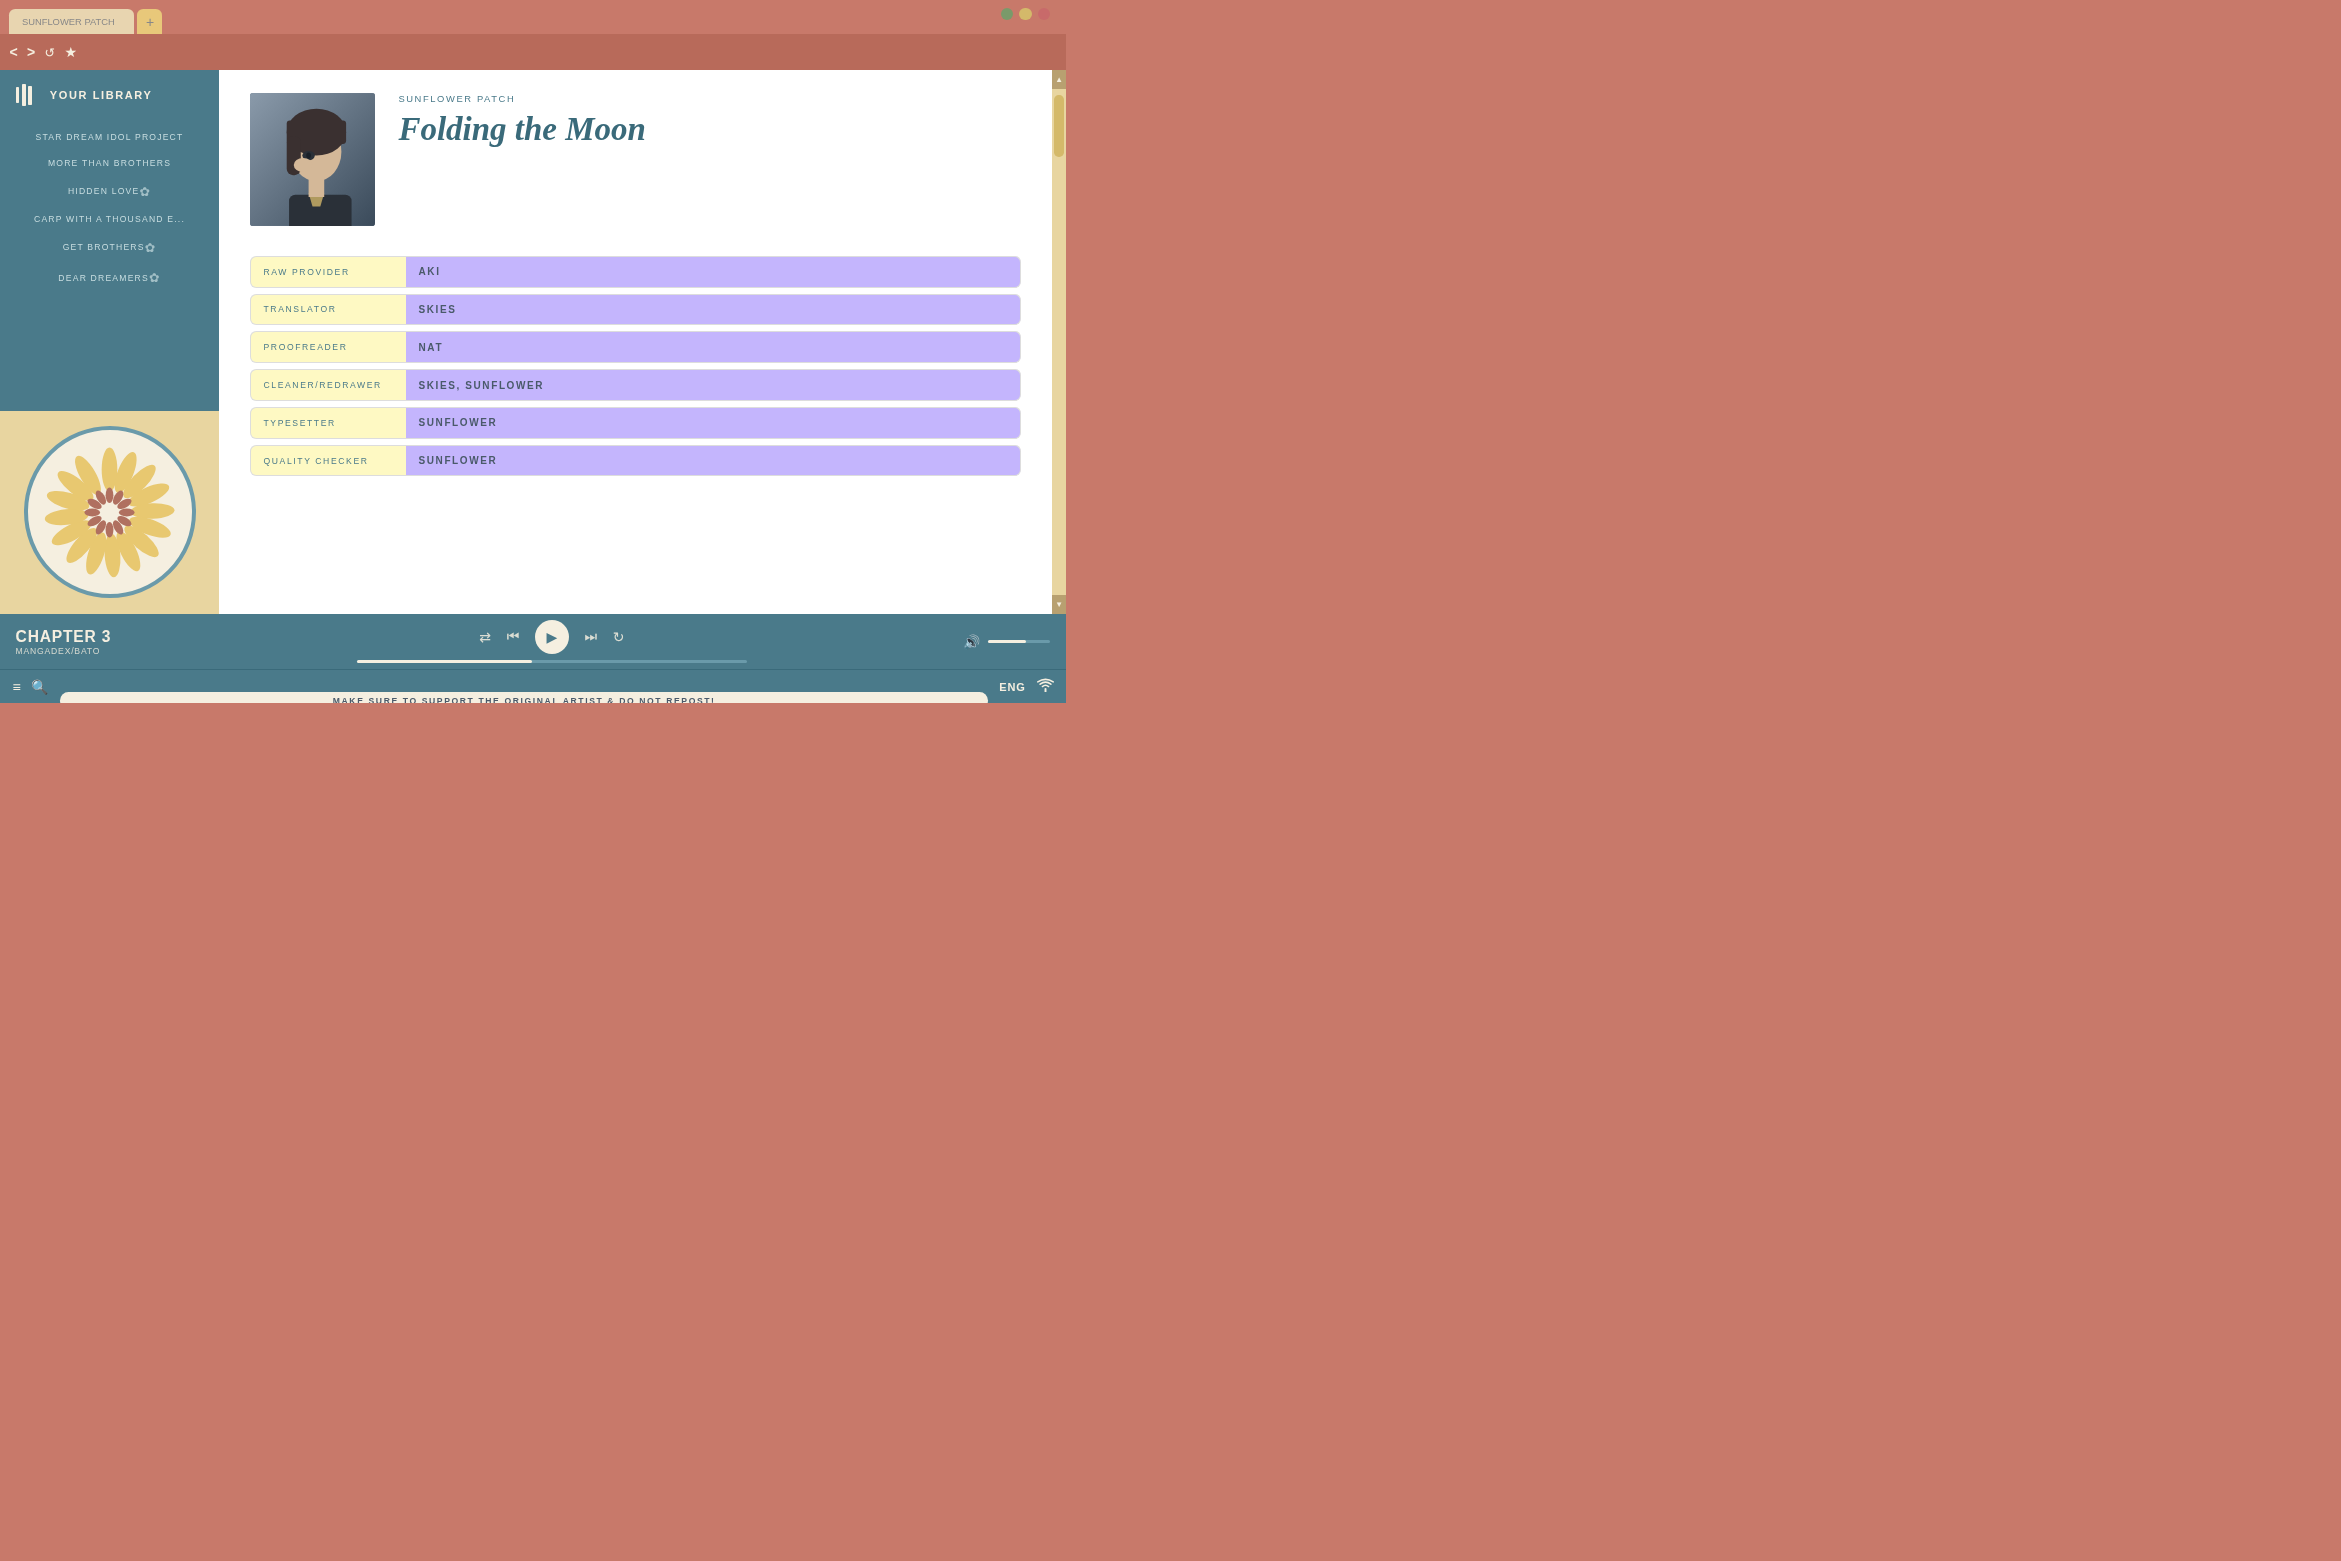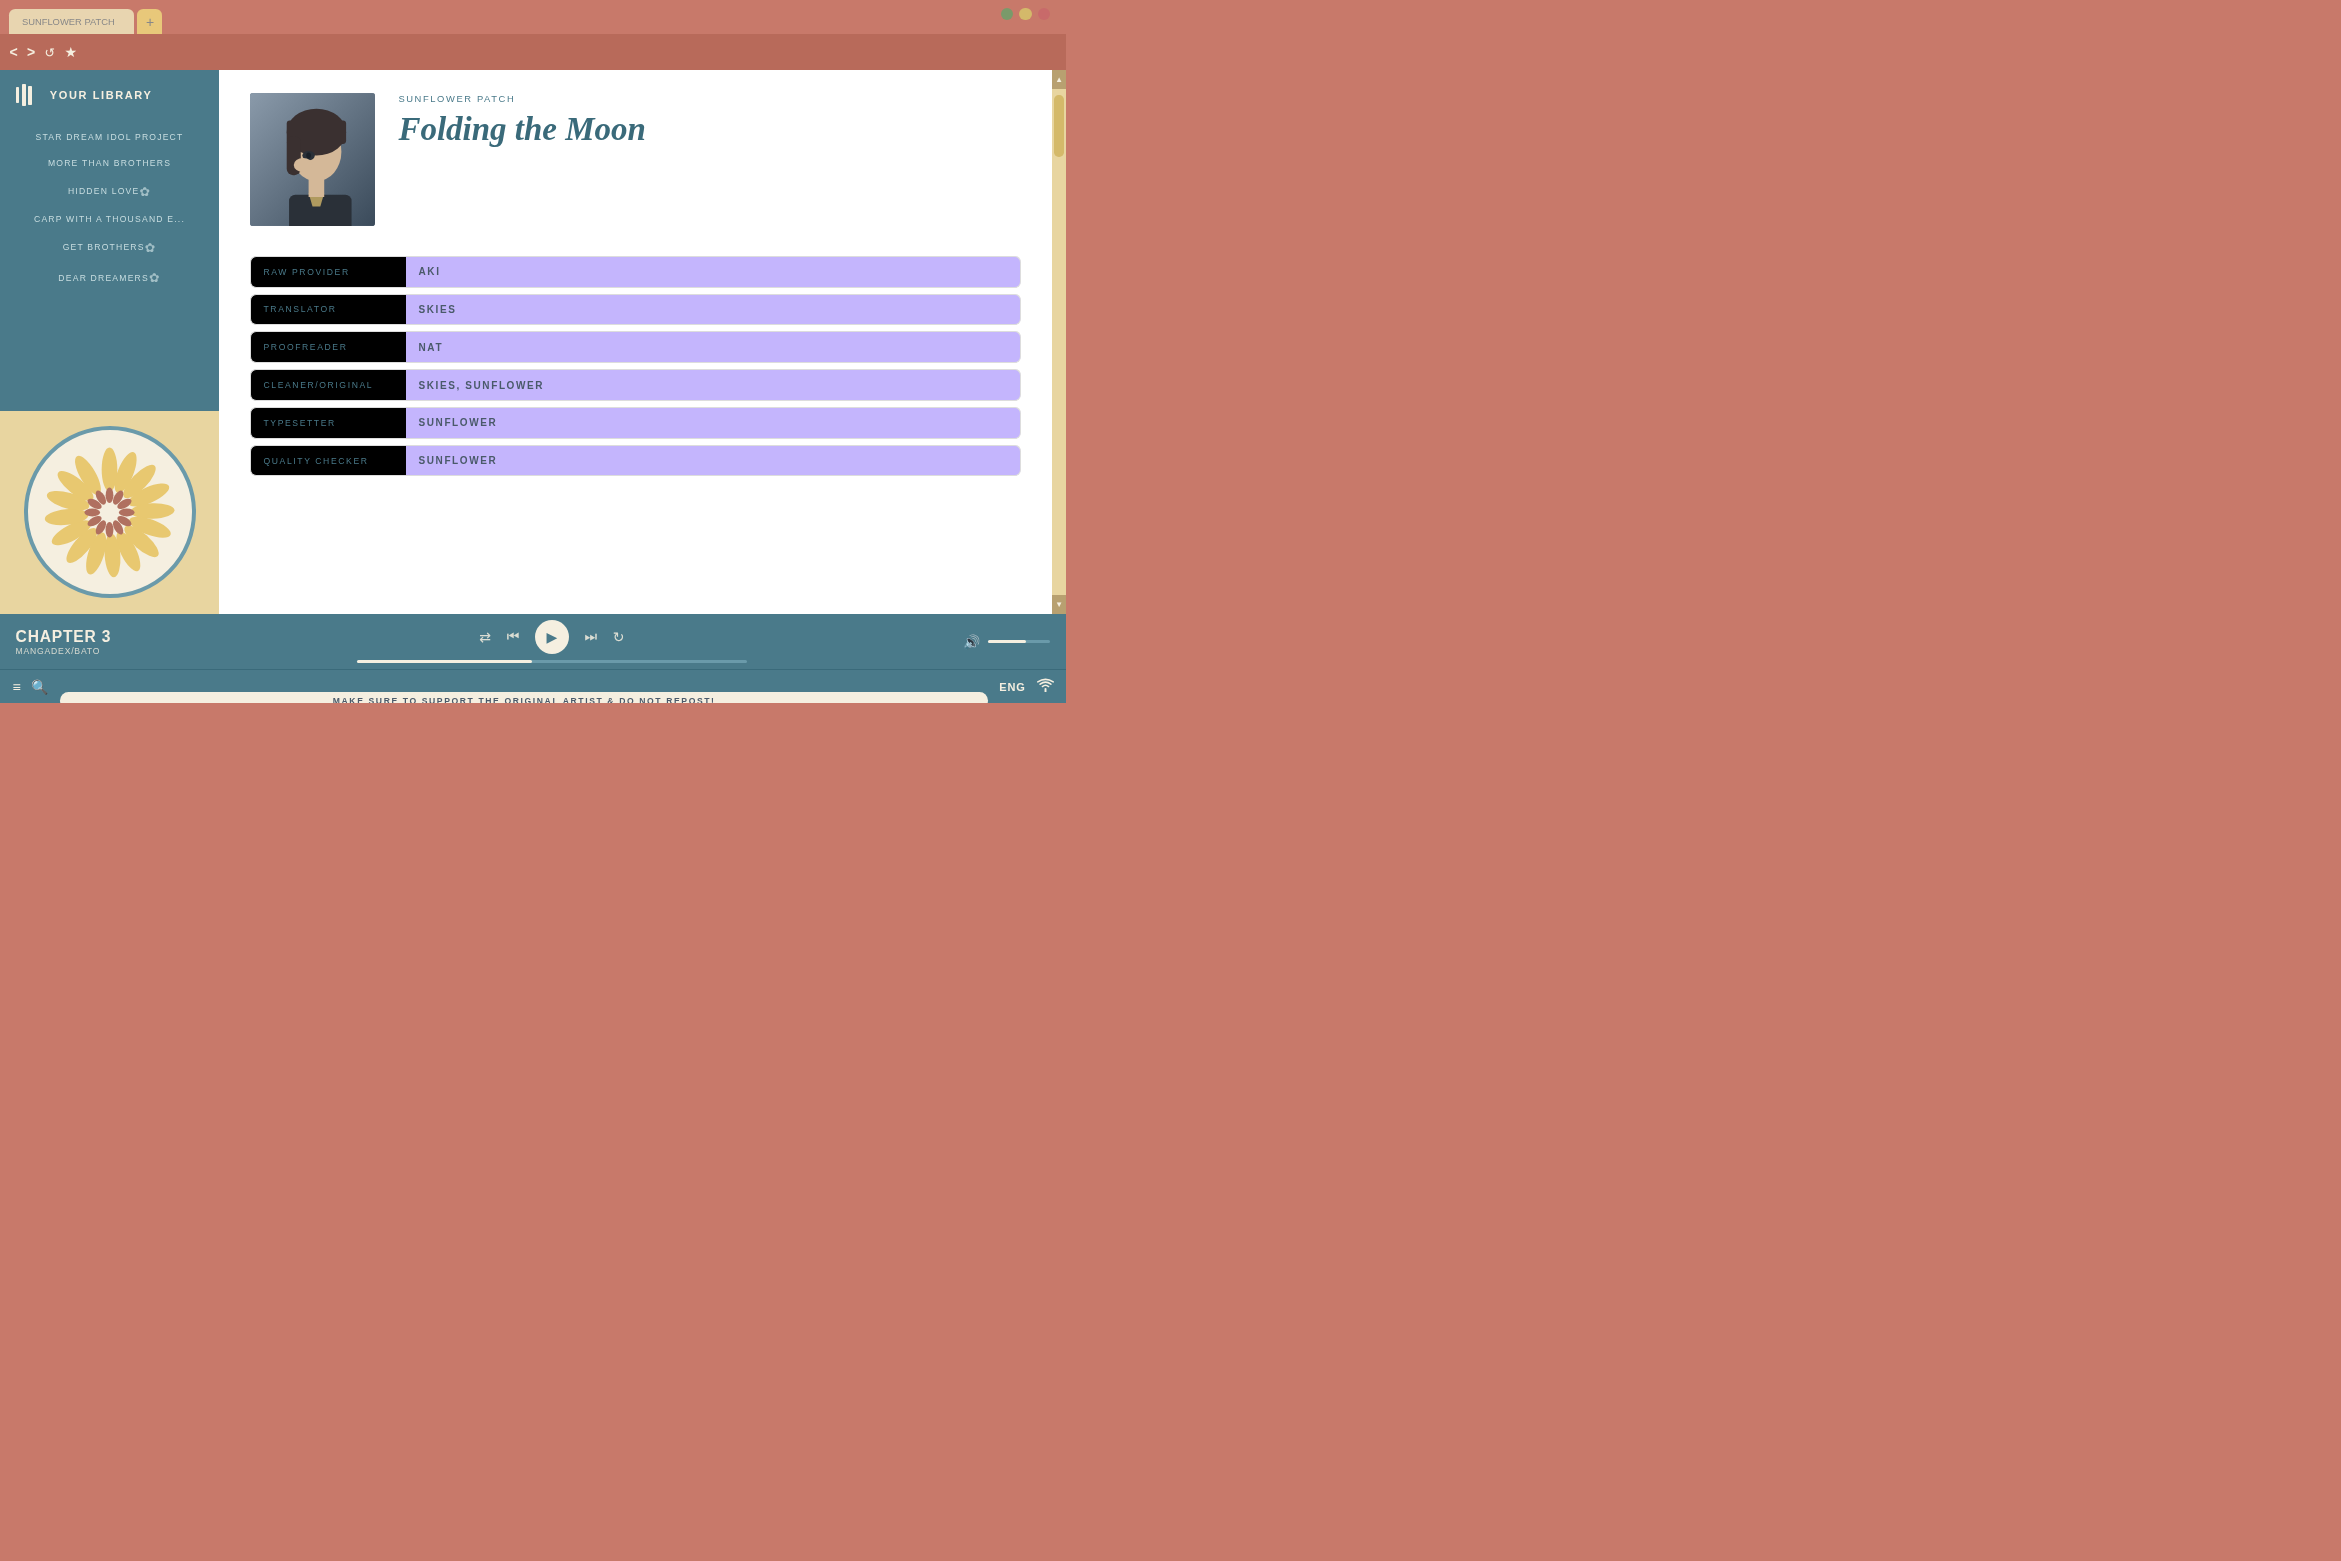--- a/index.html
+++ b/index.html
@@ -256,21 +256,21 @@
     }
 
     .credits-table tr td {
       padding: 9.4px 12.5px;
     }
 
     .credits-table tr td:first-child {
       font-size: 8.6px;
       letter-spacing: 1.6px;
       color: #4a7a8a;
-      background: #000000;
+      background: #fef9c3;
       border-radius: 6.2px 0 0 6.2px;
       border: 1.2px solid #ddd;
       border-right: none;
       width: 156px;
       font-weight: normal;
     }
 
     .credits-table tr td:last-child {
       font-size: 10px;
       font-weight: bold;
@@ -621,21 +621,21 @@
   </tr>
           <tr>
     <td>TRANSLATOR</td>
     <td>SKIES</td>
   </tr>
           <tr>
     <td>PROOFREADER</td>
     <td>NAT</td>
   </tr>
           <tr>
-    <td>CLEANER/ORIGINAL</td>
+    <td>CLEANER/REDRAWER</td>
     <td>SKIES, SUNFLOWER</td>
   </tr>
           <tr>
     <td>TYPESETTER</td>
     <td>SUNFLOWER</td>
   </tr>
           <tr>
     <td>QUALITY CHECKER</td>
     <td>SUNFLOWER</td>
   </tr>

